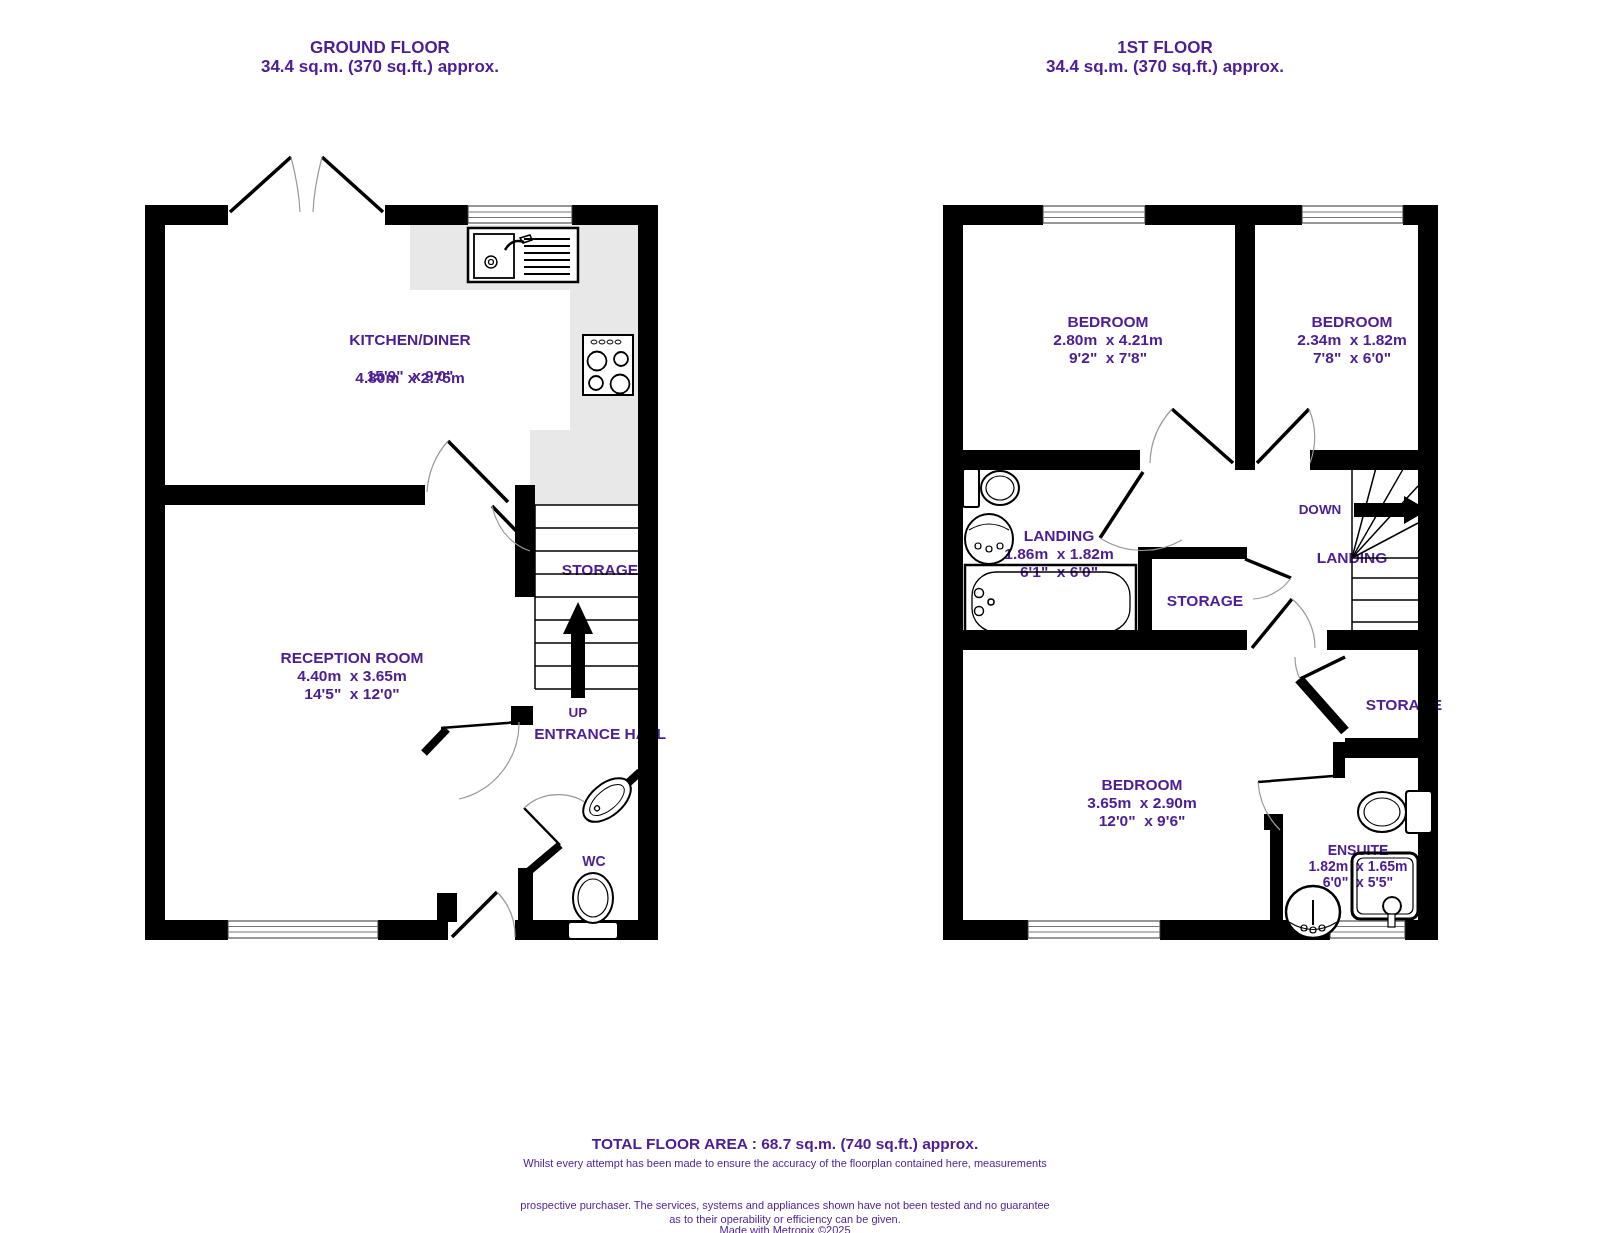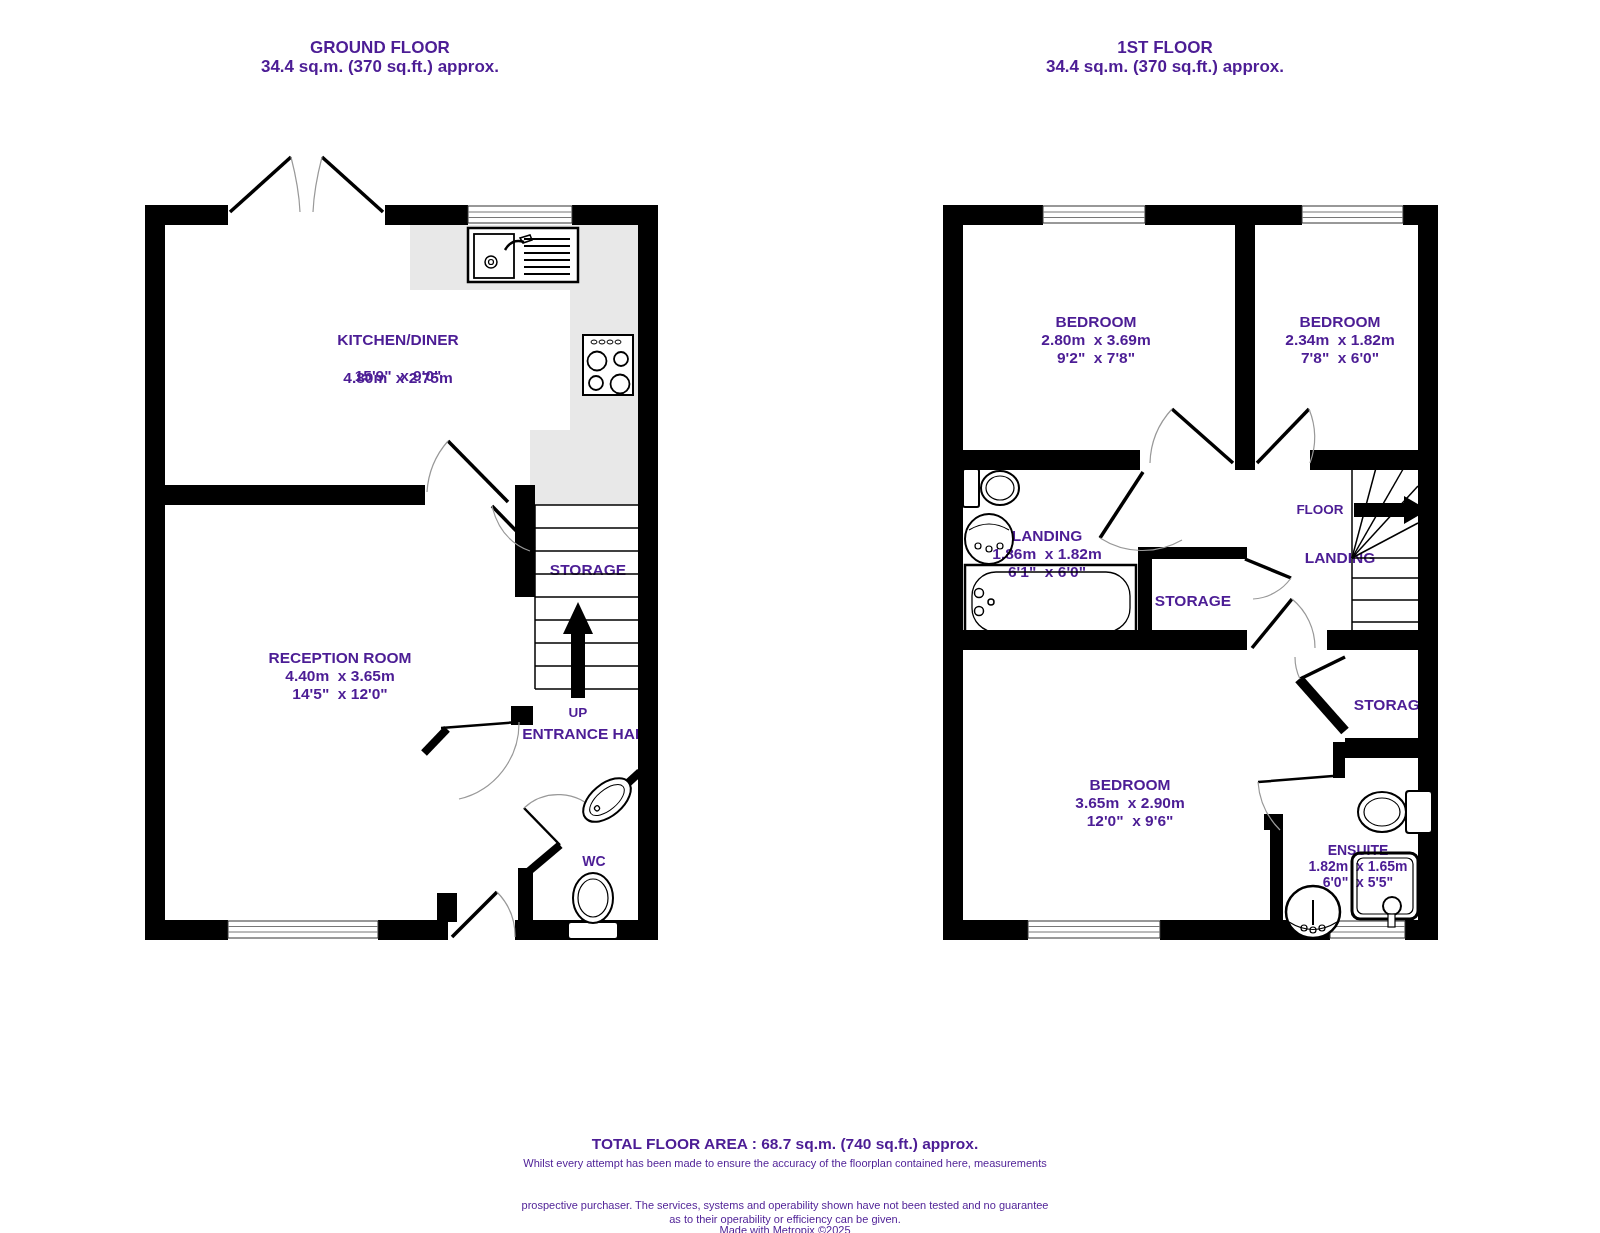--- a/index.html
+++ b/index.html
@@ -1,21 +1,21 @@
 <!DOCTYPE html>
 <html><head>
 <meta charset="utf-8">
 <style>
   html,body{margin:0;padding:0;background:#fff;}
   #page{position:relative;width:1600px;height:1233px;background:#ffffff;overflow:hidden;
         font-family:"Liberation Sans",sans-serif;}
   .lbl{position:absolute;transform:translate(-50%,-50%);font-weight:bold;color:#4c1d95;
        white-space:pre;z-index:1;text-align:center;}
   .t17{font-size:17px;}
-  .s15{font-size:15.5px;}
+  .s15{font-size:15.5px;margin-left:12px;}
   .s14{font-size:14px;}
   .s13{font-size:13.5px;font-weight:bold;}
   .s10{font-size:14px;}
   .foot{font-size:15.5px;}
   .disc{font-size:11px;font-weight:normal;}
   svg.plan{position:absolute;z-index:2;}
   svg .w{fill:#000;stroke:none;}
   svg .ln{stroke:#000;stroke-width:1.5;fill:none;}
   svg .door{stroke:#000;stroke-width:3.5;fill:none;}
   svg .door2{stroke:#000;stroke-width:2.5;fill:none;}
@@ -39,42 +39,42 @@
   <div class="lbl s15" style="left:398px;top:376px">15'9"  x 9'0"</div>
   <div class="lbl s15" style="left:340px;top:658px">RECEPTION ROOM</div>
   <div class="lbl s15" style="left:340px;top:676px">4.40m  x 3.65m</div>
   <div class="lbl s15" style="left:340px;top:694px">14'5"  x 12'0"</div>
   <div class="lbl s15" style="left:588px;top:570px">STORAGE</div>
   <div class="lbl s13" style="left:578px;top:712px">UP</div>
   <div class="lbl s15" style="left:588px;top:734px">ENTRANCE HALL</div>
   <div class="lbl s10" style="left:594px;top:861px">WC</div>
 
   <div class="lbl s15" style="left:1096px;top:322px">BEDROOM</div>
-  <div class="lbl s15" style="left:1096px;top:340px">2.80m  x 3.69m</div>
+  <div class="lbl s15" style="left:1096px;top:340px">2.80m  x 4.21m</div>
   <div class="lbl s15" style="left:1096px;top:358px">9'2"  x 7'8"</div>
   <div class="lbl s15" style="left:1340px;top:322px">BEDROOM</div>
   <div class="lbl s15" style="left:1340px;top:340px">2.34m  x 1.82m</div>
   <div class="lbl s15" style="left:1340px;top:358px">7'8"  x 6'0"</div>
   <div class="lbl s15" style="left:1047px;top:536px">LANDING</div>
   <div class="lbl s15" style="left:1047px;top:554px">1.86m  x 1.82m</div>
   <div class="lbl s15" style="left:1047px;top:572px">6'1"  x 6'0"</div>
   <div class="lbl s15" style="left:1193px;top:601px">STORAGE</div>
-  <div class="lbl s13" style="left:1320px;top:509px">FLOOR</div>
+  <div class="lbl s13" style="left:1320px;top:509px">DOWN</div>
   <div class="lbl s15" style="left:1340px;top:558px">LANDING</div>
   <div class="lbl s15" style="left:1392px;top:705px">STORAGE</div>
   <div class="lbl s15" style="left:1130px;top:785px">BEDROOM</div>
   <div class="lbl s15" style="left:1130px;top:803px">3.65m  x 2.90m</div>
   <div class="lbl s15" style="left:1130px;top:821px">12'0"  x 9'6"</div>
   <div class="lbl s14" style="left:1358px;top:850px">ENSUITE</div>
   <div class="lbl s14" style="left:1358px;top:866px">1.82m  x 1.65m</div>
   <div class="lbl s14" style="left:1358px;top:882px">6'0"  x 5'5"</div>
 
   <div class="lbl foot" style="left:785px;top:1144px">TOTAL FLOOR AREA : 68.7 sq.m. (740 sq.ft.) approx.</div>
   <div class="lbl disc" style="left:785px;top:1163px">Whilst every attempt has been made to ensure the accuracy of the floorplan contained here, measurements</div>
-  <div class="lbl disc" style="left:785px;top:1205px">prospective purchaser. The services, systems and operability shown have not been tested and no guarantee</div>
+  <div class="lbl disc" style="left:785px;top:1205px">prospective purchaser. The services, systems and appliances shown have not been tested and no guarantee</div>
   <div class="lbl disc" style="left:785px;top:1219px">as to their operability or efficiency can be given.</div>
   <div class="lbl disc" style="left:785px;top:1230px">Made with Metropix ©2025</div>
 
   <svg class="plan" style="left:130px;top:140px" width="560" height="830" viewBox="130 140 560 830">
 
     <path d="M410,225 H638 V505 H530 V430 H570 V290 H410 Z" fill="#e8e8e8"></path>
 
     <g>
       <rect class="w" x="145" y="205" width="20" height="735"></rect>
       <rect class="w" x="638" y="205" width="20" height="735"></rect>

